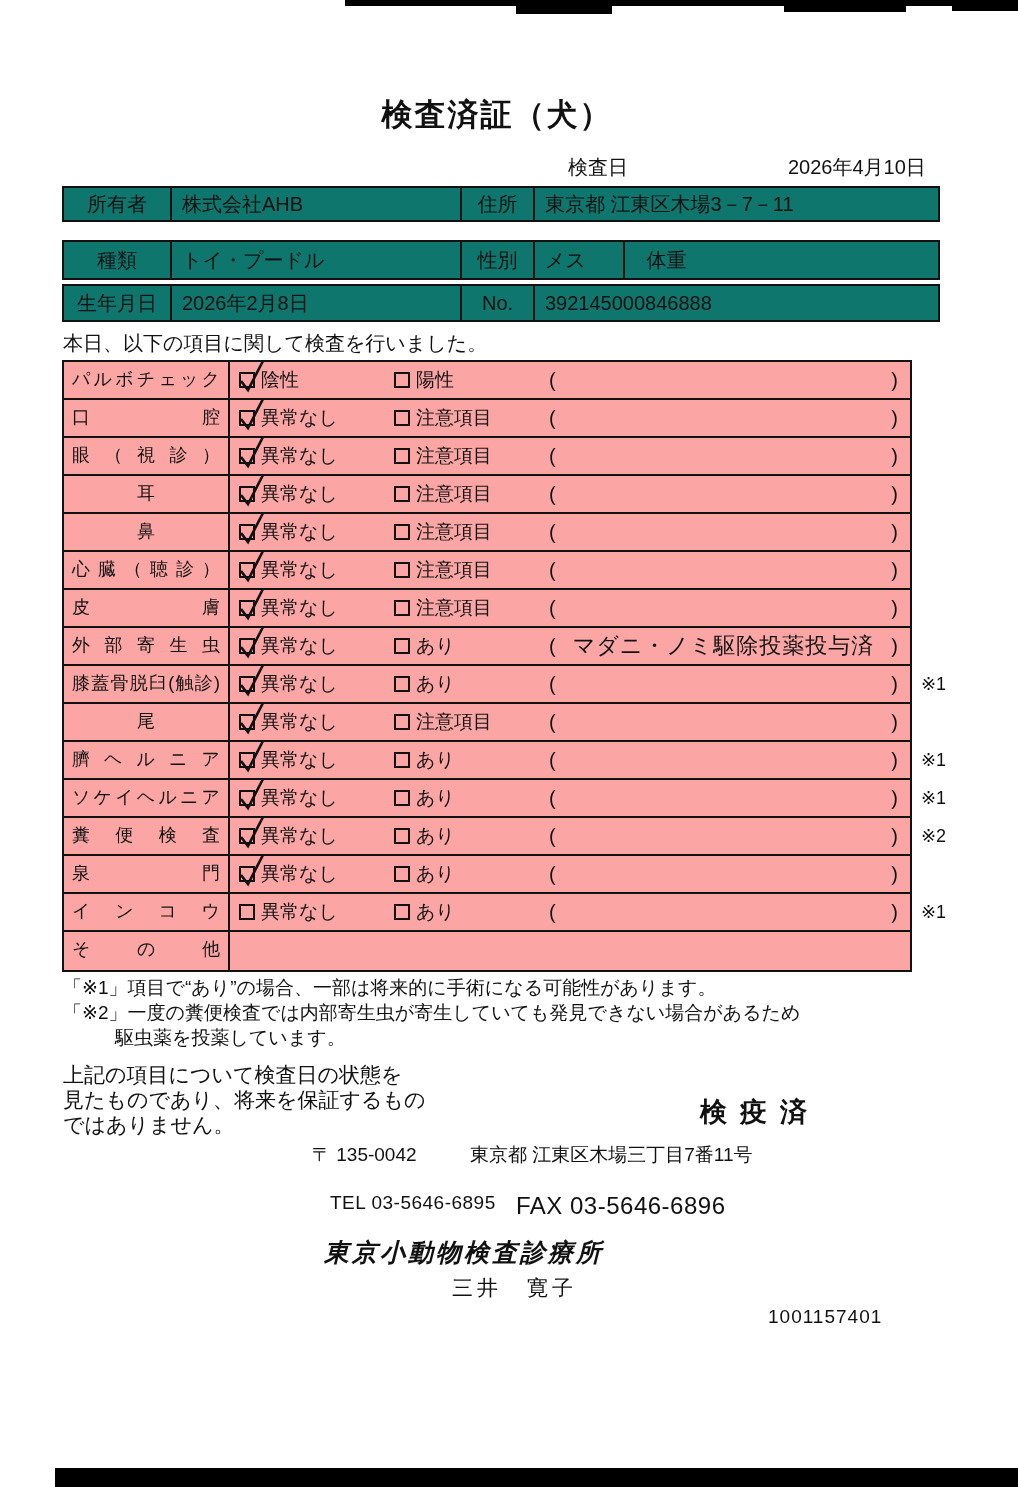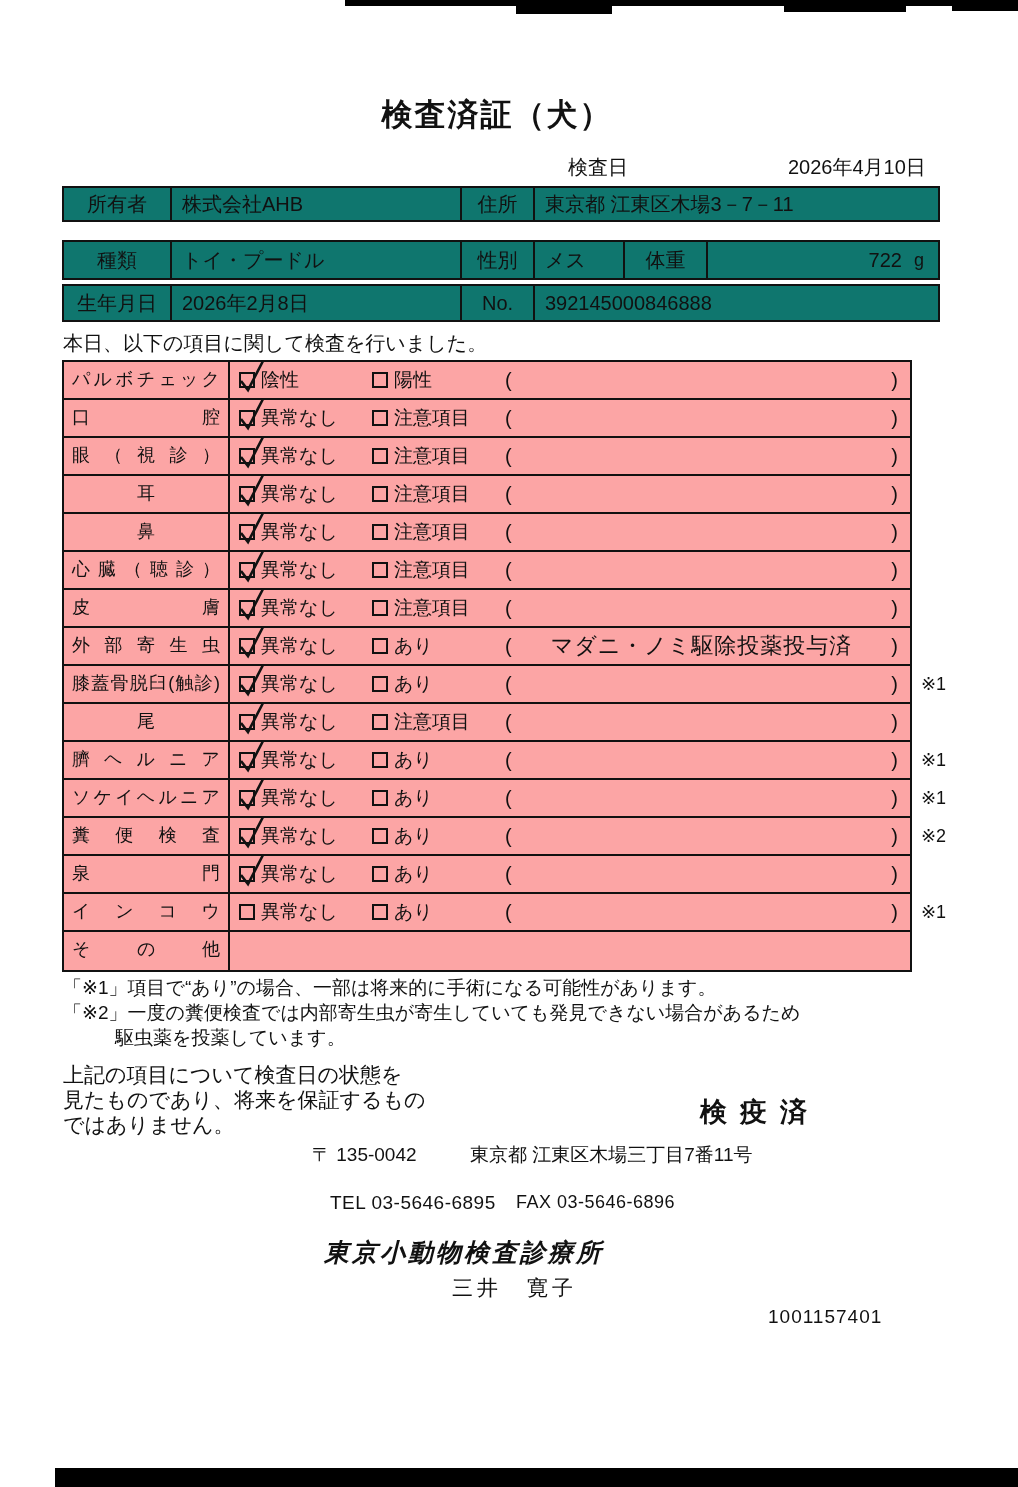--- a/index.html
+++ b/index.html
@@ -38,21 +38,21 @@
     border:2px solid #111; box-sizing:border-box; background:#fca5a5; }
   .insp-row { position:relative; display:flex; height:38px; box-sizing:border-box;
     border-bottom:2px solid #111; }
   .insp-row:last-child { border-bottom:none; }
   .label-cell { width:166px; box-sizing:border-box; border-right:2px solid #111;
     padding:0 8px; font-size:18px; line-height:34px; overflow:hidden;
     text-align:justify; text-align-last:justify; text-justify:inter-character; }
   .label-cell.single { text-align:center; text-align-last:center; }
   .content-cell { flex:1; display:flex; align-items:center;
     padding-left:9px; padding-right:12px; font-size:19px; }
-  .opt { display:flex; align-items:center; width:133px; flex-shrink:0; }
+  .opt { display:flex; align-items:center; width:155px; flex-shrink:0; }
   .checkbox { position:relative; width:16px; height:16px; border:2px solid #111;
     box-sizing:border-box; flex-shrink:0; }
   .checkbox .check { display:none; position:absolute; left:-6px; top:-15px; overflow:visible; }
   .checkbox.checked .check { display:block; }
   .opt-label { margin-left:6px; white-space:nowrap; }
   .paren-group { flex:1; display:flex; align-items:center; }
   .paren { font-size:20px; }
   .note { flex:1; text-align:center; font-size:22px; letter-spacing:1px; white-space:nowrap; }
   .row-mark { position:absolute; left:857px; top:7px; font-size:18px; white-space:nowrap; }
 
@@ -61,21 +61,21 @@
   .footnotes .indent { padding-left:52px; }
   .disclaimer { position:absolute; left:63px; top:1062px; font-size:21px;
     line-height:25px; font-weight:500; }
 
   .stamp { position:absolute; left:700px; top:1094px; font-size:27px;
     letter-spacing:13px; font-weight:600; white-space:nowrap; }
 
   .postal  { position:absolute; left:312px; top:1142px; font-size:19px; }
   .address2{ position:absolute; left:470px; top:1142px; font-size:19px; }
   .tel     { position:absolute; left:330px; top:1192px; font-size:19px; letter-spacing:0.5px; }
-  .fax     { position:absolute; left:516px; top:1192px; font-size:18px; letter-spacing:0.5px; }
+  .fax     { position:absolute; left:516px; top:1192px; font-size:24px; letter-spacing:0.5px; }
   .clinic  { position:absolute; left:324px; top:1236px; font-size:25px; letter-spacing:3px; font-weight:600;font-style:italic; }
   .person  { position:absolute; left:452px; top:1274px; font-size:21px; letter-spacing:4px; }
   .serial  { position:absolute; left:768px; top:1306px; font-size:19px; letter-spacing:1px; }
 </style>
 </head>
 <body>
 
 <div class="page">
 
   <div class="bar" style="left:345px;top:0;width:673px;height:6px"></div>
@@ -95,24 +95,20 @@
     <div class="cell lab w3">住所</div>
     <div class="cell val w4">東京都 江東区木場3－7－11</div>
   </div>
 
   <div class="info-table" style="top:240px;height:40px">
     <div class="cell lab w1">種類</div>
     <div class="cell val w2">トイ・プードル</div>
     <div class="cell lab w3">性別</div>
     <div class="cell val w-sex">メス</div>
     <div class="cell lab w-wlab">体重</div>
-    <div class="cell w4 weight-cell">
-      <span>722</span>
-      <span class="weight-unit">g</span>
-    </div>
   </div>
 
   <div class="info-table" style="top:284px;height:38px">
     <div class="cell lab w1">生年月日</div>
     <div class="cell val w2">2026年2月8日</div>
     <div class="cell lab w3">No.</div>
     <div class="cell val w4">392145000846888</div>
   </div>
 
   <div class="intro">本日、以下の項目に関して検査を行いました。</div>

